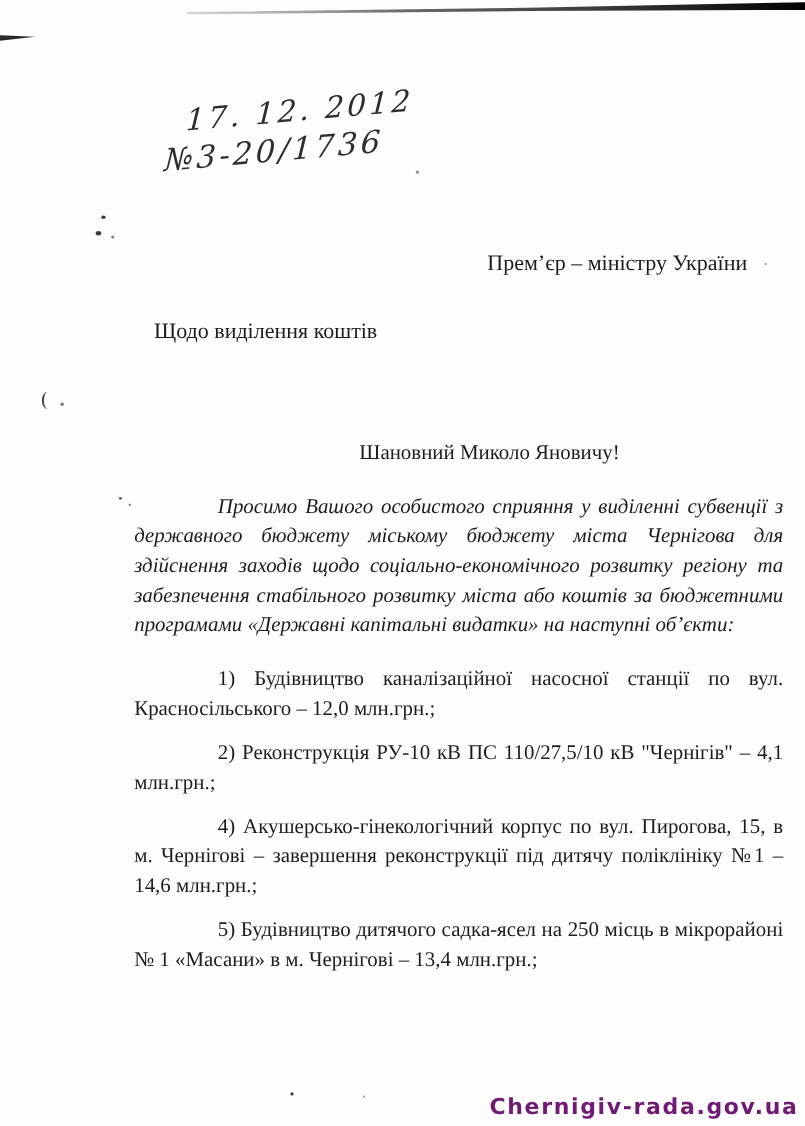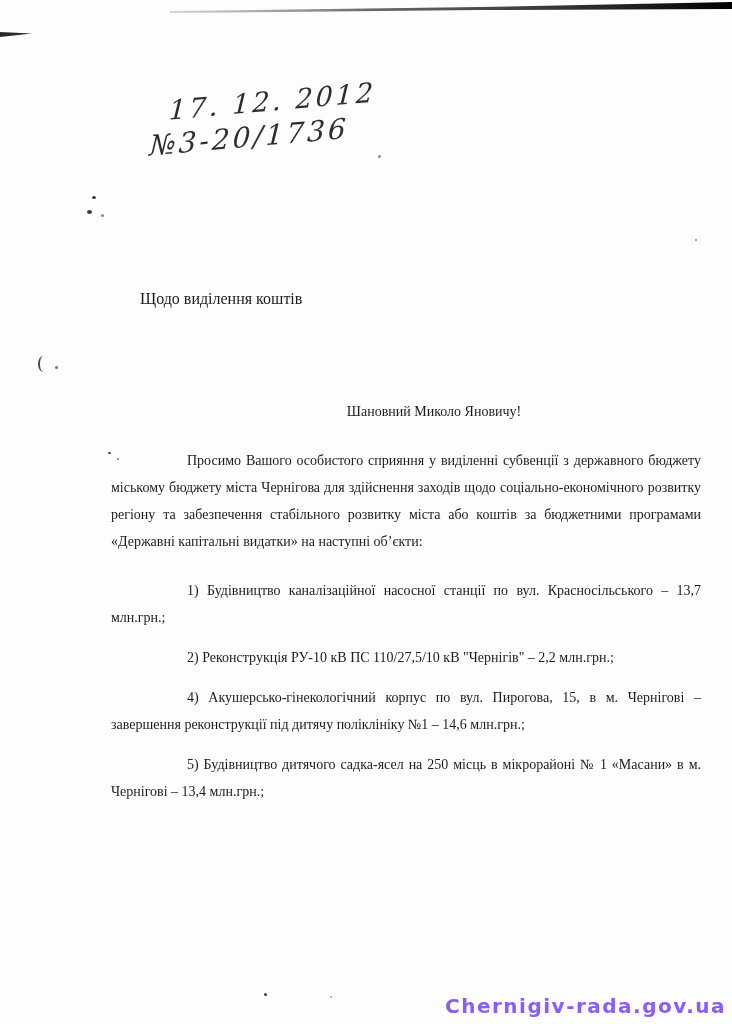--- a/index.html
+++ b/index.html
@@ -34,47 +34,47 @@
   .handwriting .hw-date { font-size: 27px; margin-left: 18px; }
   .handwriting .hw-number { font-size: 28px; margin-top: 2px; }
   
   .addressee {
     position: absolute; left: 443px; top: 226px;
     font-size: 20px; line-height: 26px;
   }
   
   .subject {
     position: absolute; left: 140px; top: 290px;
-    font-size: 16px;
+    font-size: 20px;
   }
   
   .body-col {
-    position: absolute; left: 111px; top: 398px;
+    position: absolute; left: 122px; top: 398px;
     width: 590px;
-    font-size: 14px; line-height: 27px;
+    font-size: 19px; line-height: 27px;
   }
   .salutation {
     text-align: center;
     transform: translateX(28px);
     margin-bottom: 22px;
   }
   .body-col p {
     margin: 0 0 13px 0;
     text-align: justify;
     text-indent: 76px;
   }
-  .body-col p.intro { margin-bottom: 22px; }
+  .body-col p.intro { margin-bottom: 22px; font-style: italic; }
   
   .watermark {
     position: absolute; right: 6px; top: 994px;
     font-family: "DejaVu Sans", sans-serif;
     font-weight: bold;
     font-size: 20px;
     letter-spacing: 1.5px;
-    color: #8b5cf6;
+    color: #701a75;
   }
   
   .speck {
     position: absolute;
     background: #3c3c3c;
     border-radius: 50%;
     pointer-events: none;
   }
   .sp1  { left: 92px;  top: 196px; width: 4px; height: 3px; }
   .sp2  { left: 87px;  top: 210px; width: 5px; height: 4px; }
@@ -123,28 +123,29 @@
   <span class="paren-mark"></span>
   <span class="speck sp4"></span>
   <span class="speck sp5"></span>
   <span class="speck sp6"></span>
   <span class="speck sp7"></span>
   <span class="speck sp8"></span>
   <span class="speck sp9"></span>
   <span class="speck sp10"></span>
 
   <div class="addressee">
+    <div>Прем’єр – міністру України</div>
   </div>
 
   <div class="subject">Щодо виділення коштів</div>
 
   <div class="body-col">
     <div class="salutation">Шановний Миколо Яновичу!</div>
     <p class="intro">Просимо Вашого особистого сприяння у виділенні субвенції з державного бюджету міському бюджету міста Чернігова для здійснення заходів щодо соціально-економічного розвитку регіону та забезпечення стабільного розвитку міста або коштів за бюджетними програмами «Державні капітальні видатки» на наступні об’єкти:</p>
-    <p>1) Будівництво каналізаційної насосної станції по вул. Красносільського – 13,7 млн.грн.;</p>
-    <p>2) Реконструкція РУ-10 кВ ПС 110/27,5/10 кВ "Чернігів" – 2,2 млн.грн.;</p>
+    <p>1) Будівництво каналізаційної насосної станції по вул. Красносільського – 12,0 млн.грн.;</p>
+    <p>2) Реконструкція РУ-10 кВ ПС 110/27,5/10 кВ "Чернігів" – 4,1 млн.грн.;</p>
     <p>4) Акушерсько-гінекологічний корпус по вул. Пирогова, 15, в м. Чернігові – завершення реконструкції під дитячу поліклініку №1 – 14,6 млн.грн.;</p>
     <p>5) Будівництво дитячого садка-ясел на 250 місць в мікрорайоні № 1 «Масани» в м. Чернігові – 13,4 млн.грн.;</p>
   </div>
 
   <div class="watermark">Chernigiv-rada.gov.ua</div>
 
 </div>
 
 </body></html>

